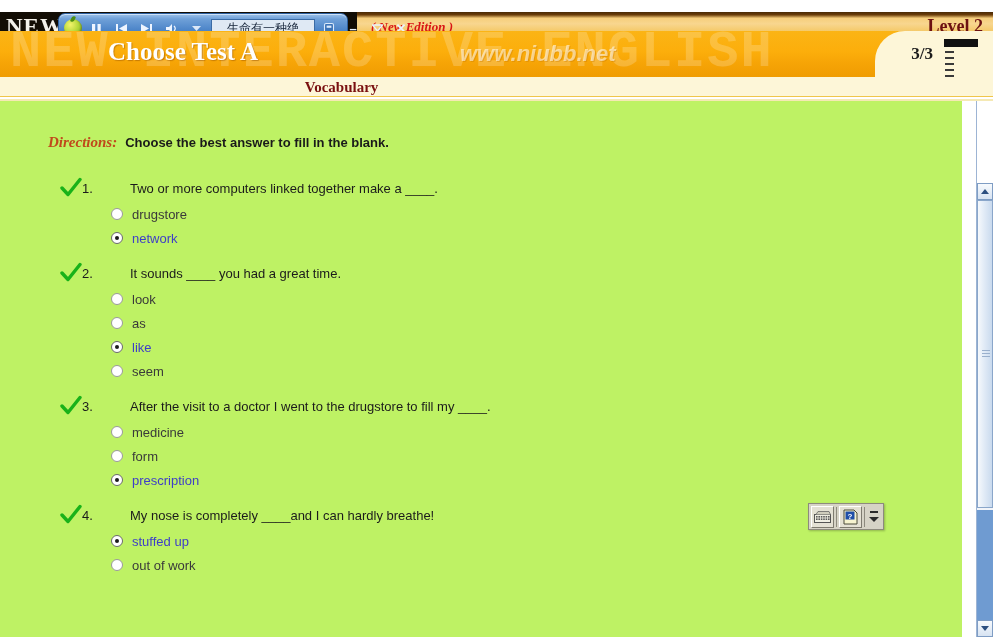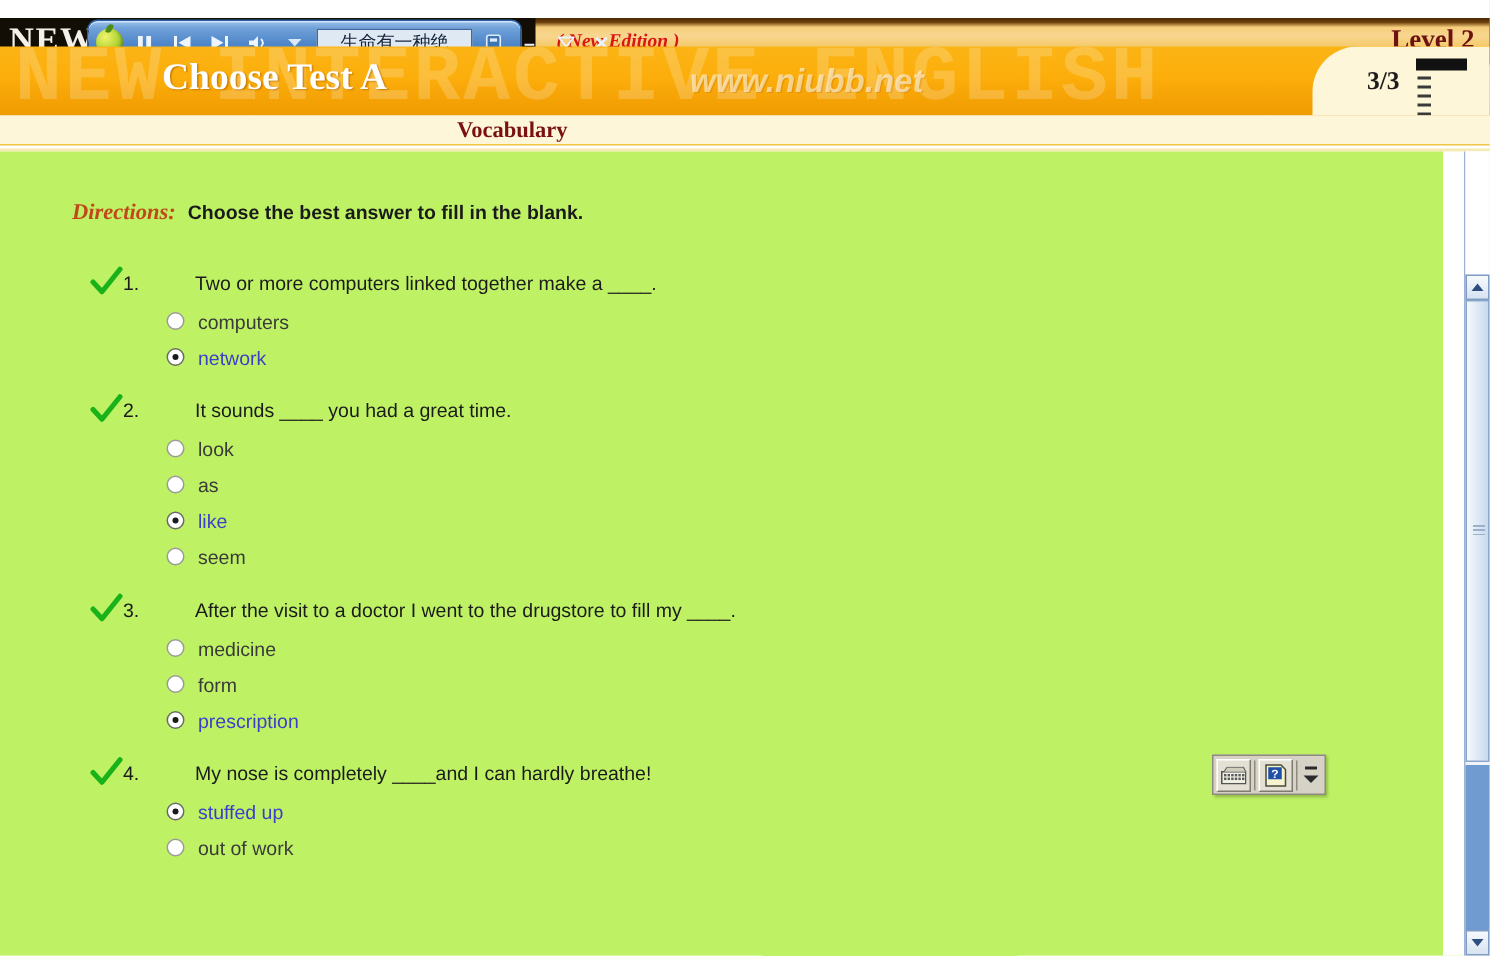--- a/index.html
+++ b/index.html
@@ -420,21 +420,21 @@
       <div class="question">
         <div class="q-head">
           <div class="check"><svg width="22" height="22" viewBox="0 0 22 22">
               <path d="M2 11 L8 17.5 L20 2.5" stroke="#19b219" stroke-width="3.4" fill="none" stroke-linecap="round" stroke-linejoin="round"></path>
             </svg></div>
           <div class="q-num">1.</div>
           <div class="q-text">Two or more computers linked together make a ____.</div>
         </div>
         <div class="option">
           <span class="radio"></span>
-          <span class="opt-label">computers</span>
+          <span class="opt-label">drugstore</span>
         </div>
         <div class="option">
           <span class="radio checked"></span>
           <span class="opt-label sel">network</span>
         </div>
       </div>
       <div class="question">
         <div class="q-head">
           <div class="check"><svg width="22" height="22" viewBox="0 0 22 22">
               <path d="M2 11 L8 17.5 L20 2.5" stroke="#19b219" stroke-width="3.4" fill="none" stroke-linecap="round" stroke-linejoin="round"></path>

